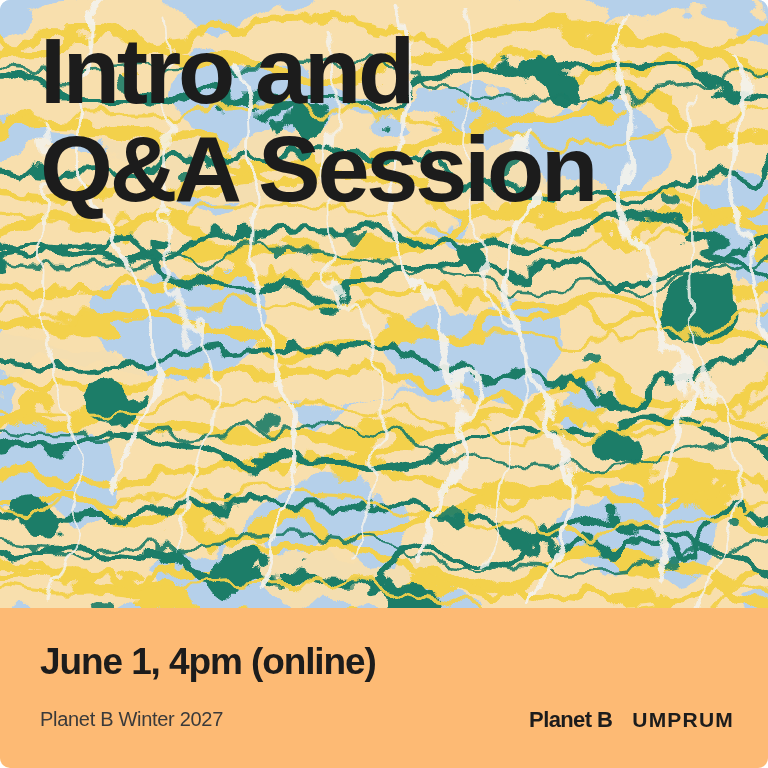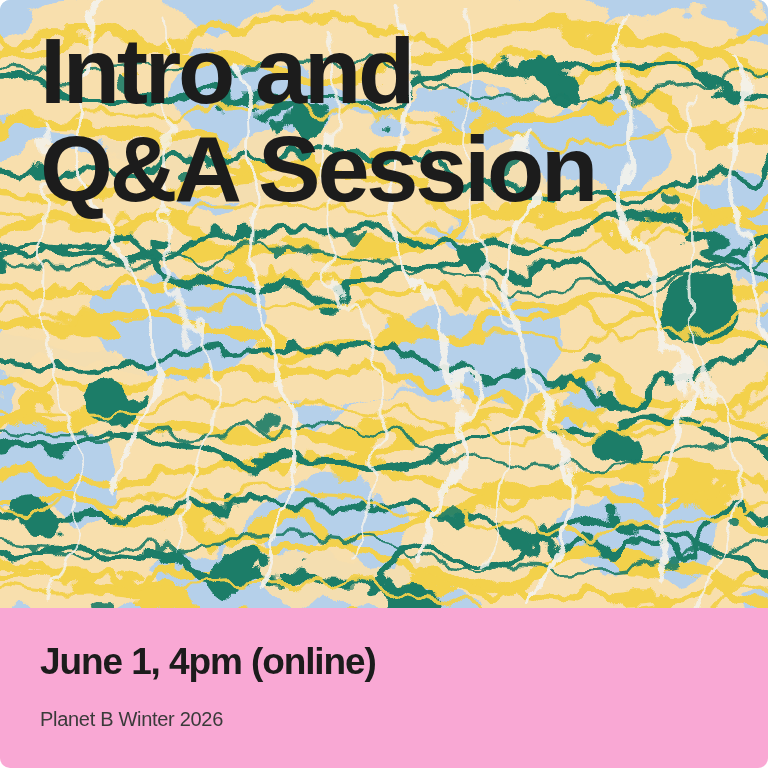--- a/index.html
+++ b/index.html
@@ -62,21 +62,21 @@
     margin-top: 8px;
   }
 
   
   #footer {
     position: absolute;
     left: 0;
     top: 608px;
     width: 768px;
     height: 160px;
-    background: #f9a8d4;
+    background: #fdba74;
   }
   #footer-date {
     position: absolute;
     left: 40px;
     top: 33px;
     font-family: "Liberation Sans", sans-serif;
     font-weight: bold;
     font-size: 37px;
     letter-spacing: -1.1px;
     color: #1c1c1c;
@@ -274,17 +274,21 @@
   </div>
 
   <div id="headline">
     <span class="headline-line line1">Intro and</span>
     <span class="headline-line line2">Q&amp;A Session</span>
   </div>
 
   <div id="footer">
     <div id="footer-date">June 1, 4pm (online)</div>
 
-    <div id="footer-sub">Planet B Winter 2026</div>
-
+    <div id="footer-sub">Planet B Winter 2027</div>
+
+    <div id="logos">
+      <span class="logo-planetb">Planet B</span>
+      <span class="logo-umprum">UMPRUM</span>
+    </div>
   </div>
 
 </div>
 
 </body></html>

